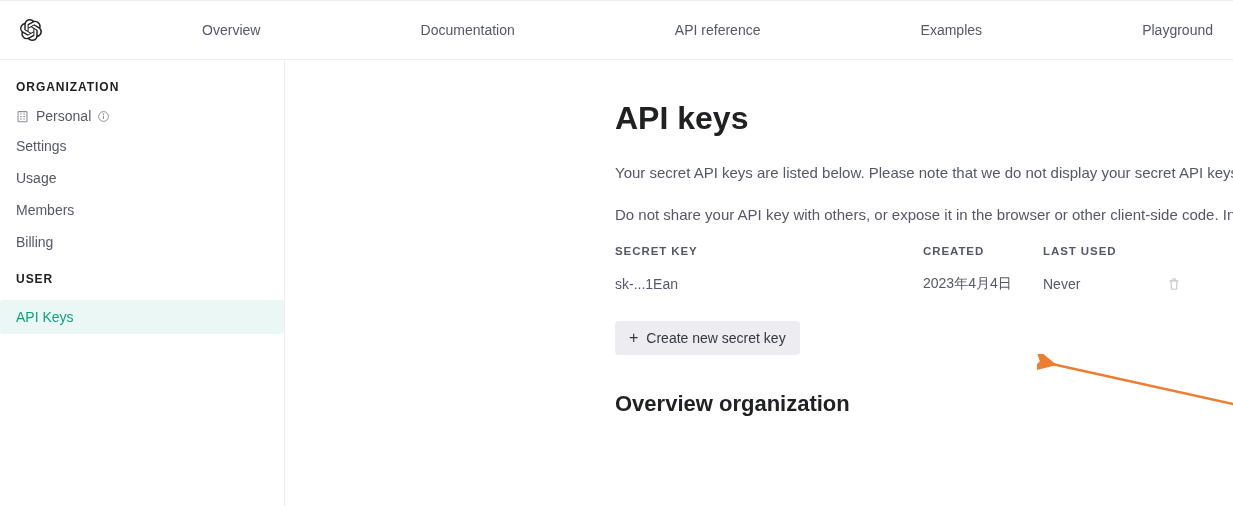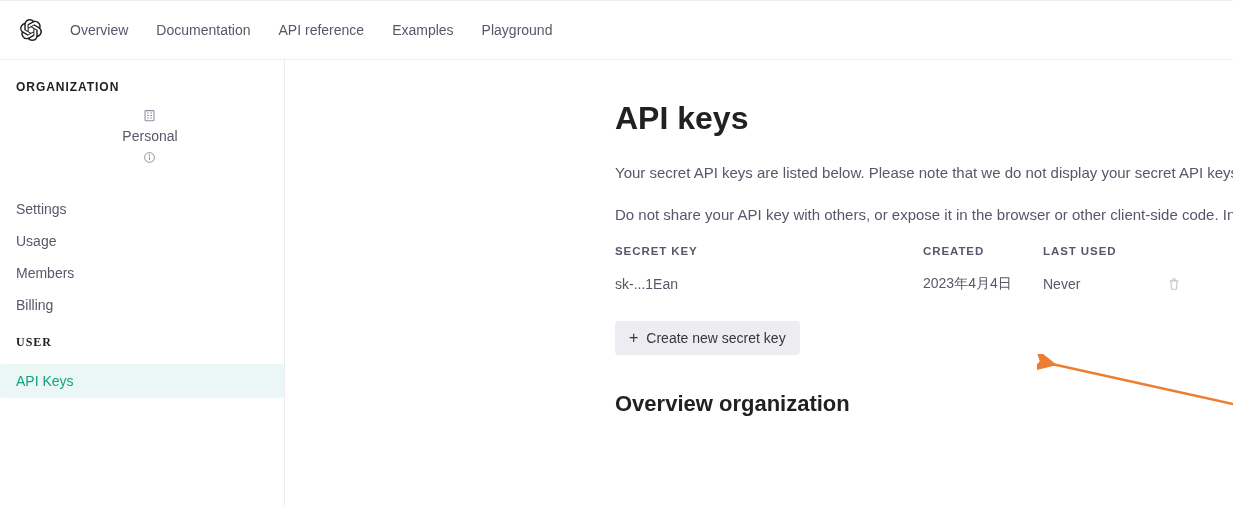--- a/index.html
+++ b/index.html
@@ -9,20 +9,21 @@
       background: #fff;
     }
     .topnav {
       display: flex;
       align-items: center;
       height: 60px;
       border-top: 1px solid #ececf1;
       border-bottom: 1px solid #ececf1;
       padding: 0 20px;
       gap: 28px;
+      justify-content: space-between;
     }
     .logo {
       width: 22px;
       height: 22px;
       display: flex;
       align-items: center;
       color: #202123;
     }
     .topnav a {
       color: #565869;
@@ -44,38 +45,37 @@
       letter-spacing: 0.08em;
       color: #202123;
       margin-bottom: 14px;
     }
     .side-org-row {
       display: flex;
       align-items: center;
       gap: 6px;
       color: #565869;
       font-size: 14px;
-      margin-bottom: 29px;
-      flex-direction: column;
+      margin-bottom: 6px;
     }
     .side-org-row .mini-icon {
       width: 14px;
       height: 14px;
       display: inline-flex;
       align-items: center;
       color: #8e8ea0;
     }
     .side-link {
       display: block;
       color: #565869;
       text-decoration: none;
       font-size: 14px;
       padding: 8px 0;
     }
-    .side-section-gap { margin-top: 14px; font-family: Liberation Serif, serif; }
+    .side-section-gap { margin-top: 14px; }
     .side-item-active {
       background: #ebf7f4;
       color: #10a37f;
       margin-left: -16px;
       padding: 9px 0 9px 16px;
       border-radius: 3px;
       margin-top: 4px;
     }
     .main {
       flex: 1;

